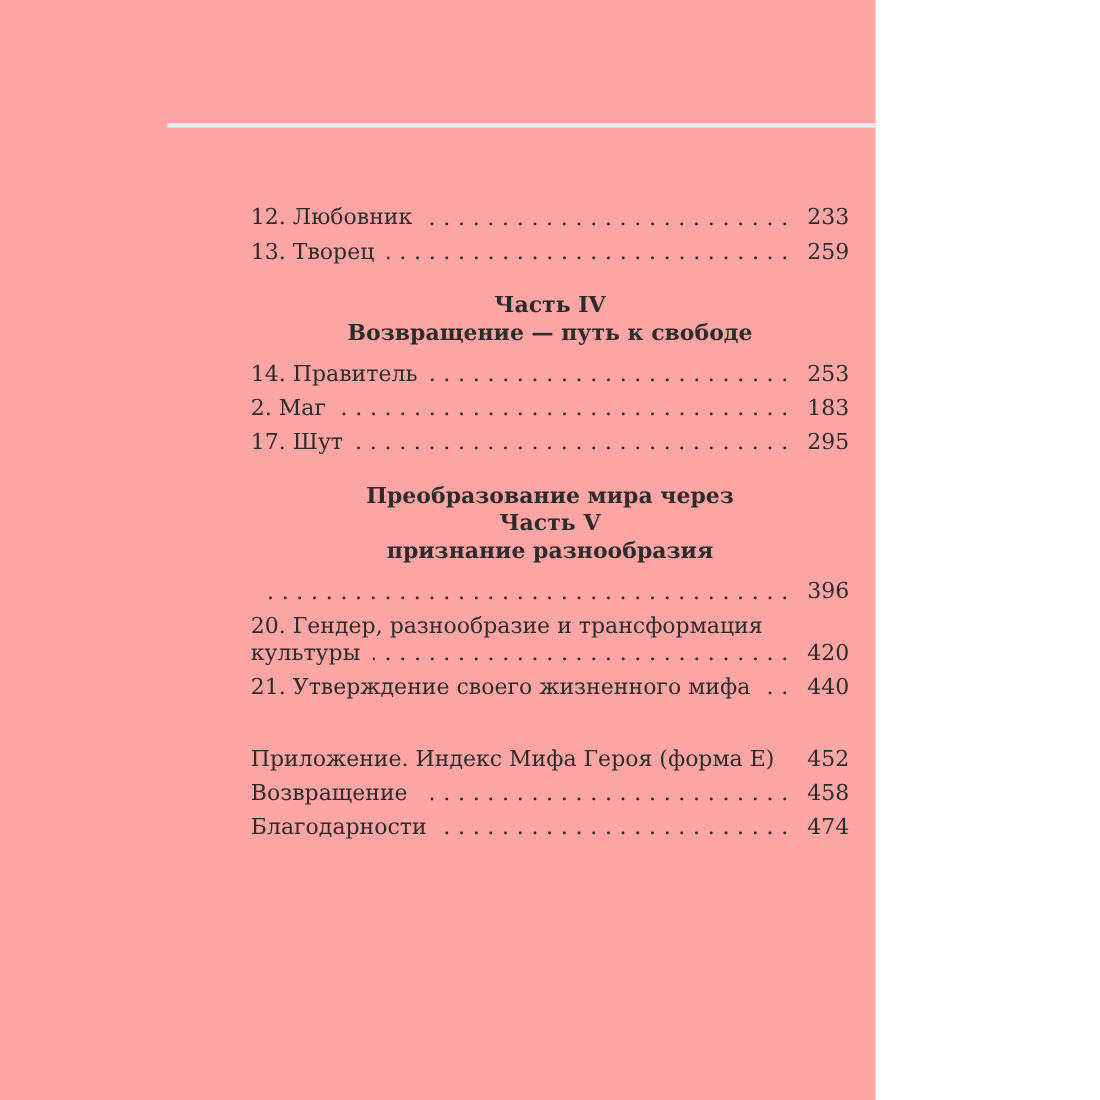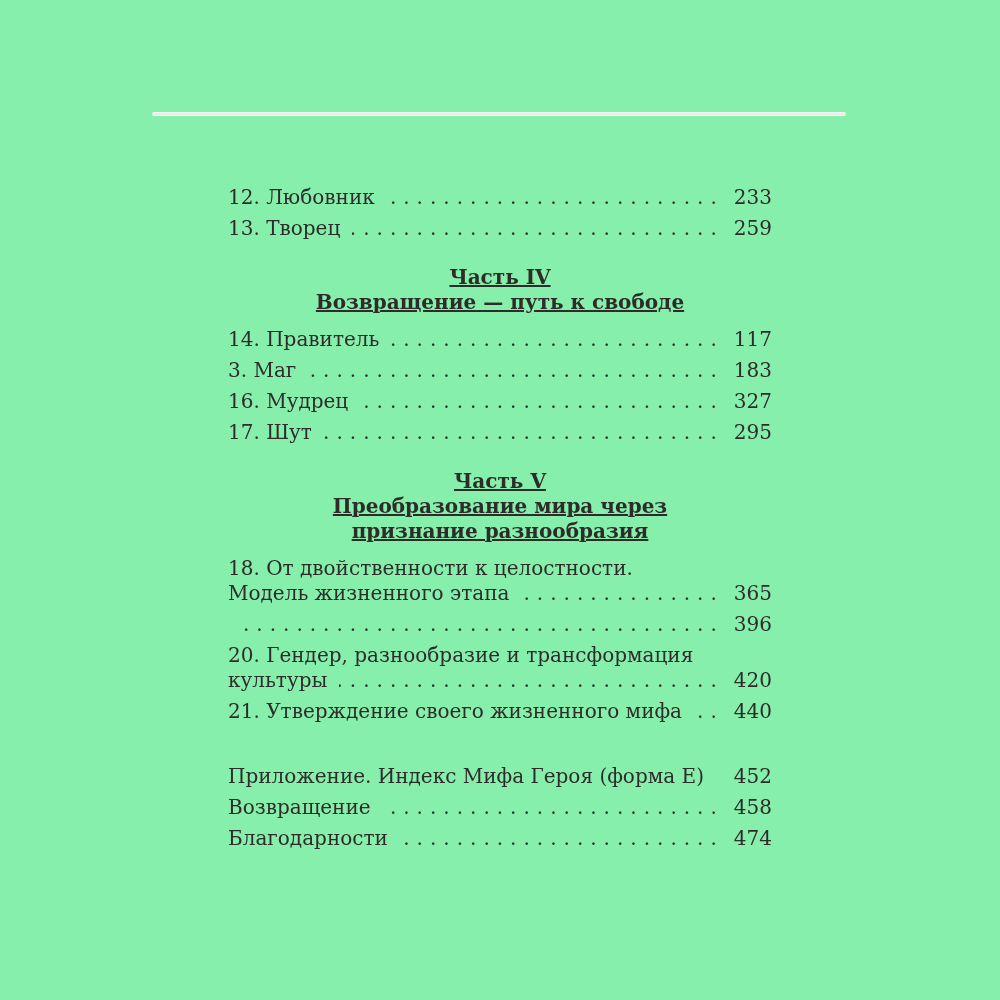--- a/index.html
+++ b/index.html
@@ -2,23 +2,23 @@
 <html lang="ru"><head>
 <meta charset="utf-8">
 <style>
   html, body {
     margin: 0;
     padding: 0;
     background: #ffffff;
   }
   .page {
     position: relative;
-    width: 1000px;
+    width: 796px;
     height: 1000px;
-    background: #86efac;
+    background: #fca5a5;
     font-family: "DejaVu Serif", "Liberation Serif", serif;
     color: #2e2c29;
     overflow: hidden;
   }
   .top-separator {
     position: absolute;
     left: 152px;
     top: 112px;
     width: 694px;
     height: 4px;
@@ -32,21 +32,20 @@
     width: 544px;
     font-size: 20px;
     line-height: 25px;
   }
   .toc-section.with-heading { margin-top: 24px; }
   .toc-section.gap-before   { margin-top: 40px; }
   .part-heading {
     text-align: center;
     font-weight: bold;
     margin-bottom: 12px;
-    text-decoration: underline;
   }
   .part-heading-line { line-height: 25px; }
   .toc-entry { margin-bottom: 6px; }
   .entry-line { line-height: 25px; }
   .entry-row {
     display: flex;
     align-items: baseline;
     line-height: 25px;
   }
   .entry-label { white-space: nowrap; flex: 0 0 auto; }
@@ -94,58 +93,43 @@
       </div>
       <div class="toc-section with-heading">
         <div class="part-heading">
           <div class="part-heading-line">Часть IV</div>
           <div class="part-heading-line">Возвращение — путь к свободе</div>
         </div>
         <div class="toc-entry">
           <div class="entry-row">
             <span class="entry-label">14. Правитель</span>
             <span class="dots" aria-hidden="true"></span>
-            <span class="page-num">117</span>
+            <span class="page-num">253</span>
           </div>
         </div>
         <div class="toc-entry">
           <div class="entry-row">
-            <span class="entry-label">3. Маг</span>
+            <span class="entry-label">2. Маг</span>
             <span class="dots" aria-hidden="true"></span>
             <span class="page-num">183</span>
-          </div>
-        </div>
-        <div class="toc-entry">
-          <div class="entry-row">
-            <span class="entry-label">16. Мудрец</span>
-            <span class="dots" aria-hidden="true"></span>
-            <span class="page-num">327</span>
           </div>
         </div>
         <div class="toc-entry">
           <div class="entry-row">
             <span class="entry-label">17. Шут</span>
             <span class="dots" aria-hidden="true"></span>
             <span class="page-num">295</span>
           </div>
         </div>
       </div>
       <div class="toc-section with-heading">
         <div class="part-heading">
+          <div class="part-heading-line">Преобразование мира через</div>
           <div class="part-heading-line">Часть V</div>
-          <div class="part-heading-line">Преобразование мира через</div>
           <div class="part-heading-line">признание разнообразия</div>
-        </div>
-        <div class="toc-entry">
-          <div class="entry-line">18. От двойственности к целостности.</div>
-          <div class="entry-row">
-            <span class="entry-label">Модель жизненного этапа</span>
-            <span class="dots" aria-hidden="true"></span>
-            <span class="page-num">365</span>
-          </div>
         </div>
         <div class="toc-entry">
           <div class="entry-row">
             <span class="dots" aria-hidden="true"></span>
             <span class="page-num">396</span>
           </div>
         </div>
         <div class="toc-entry">
           <div class="entry-line">20. Гендер, разнообразие и трансформация</div>
           <div class="entry-row">

